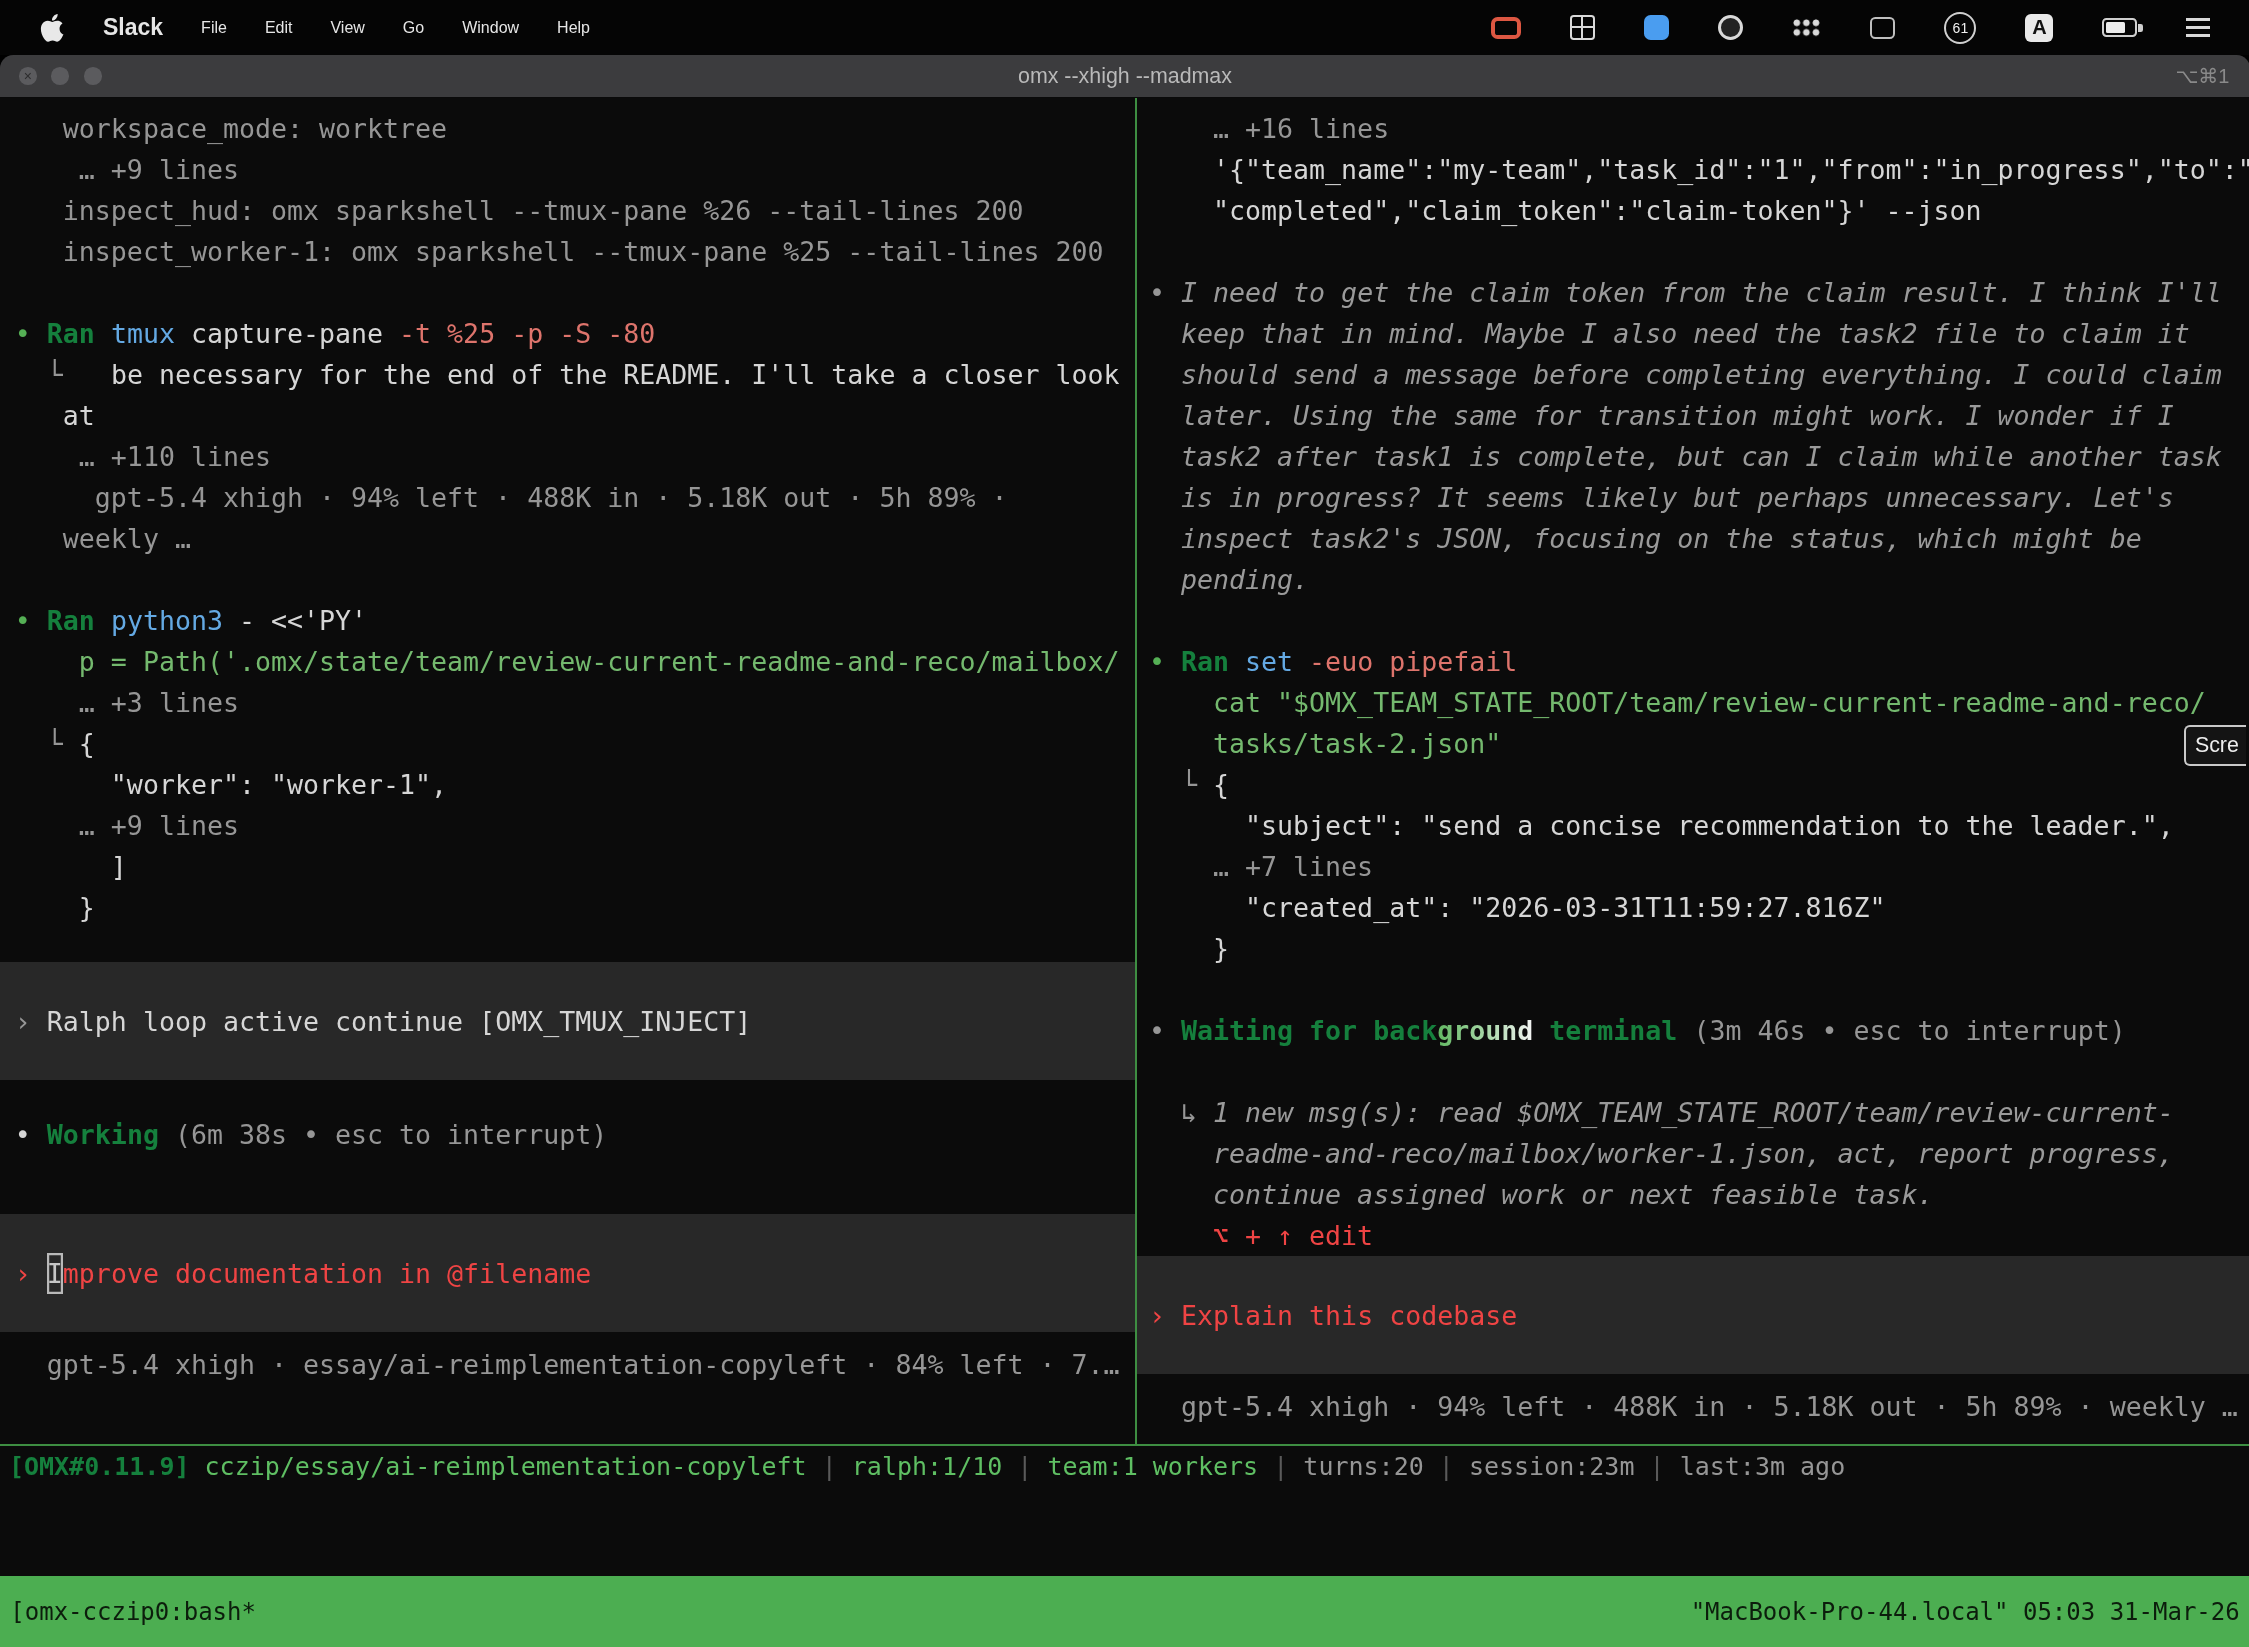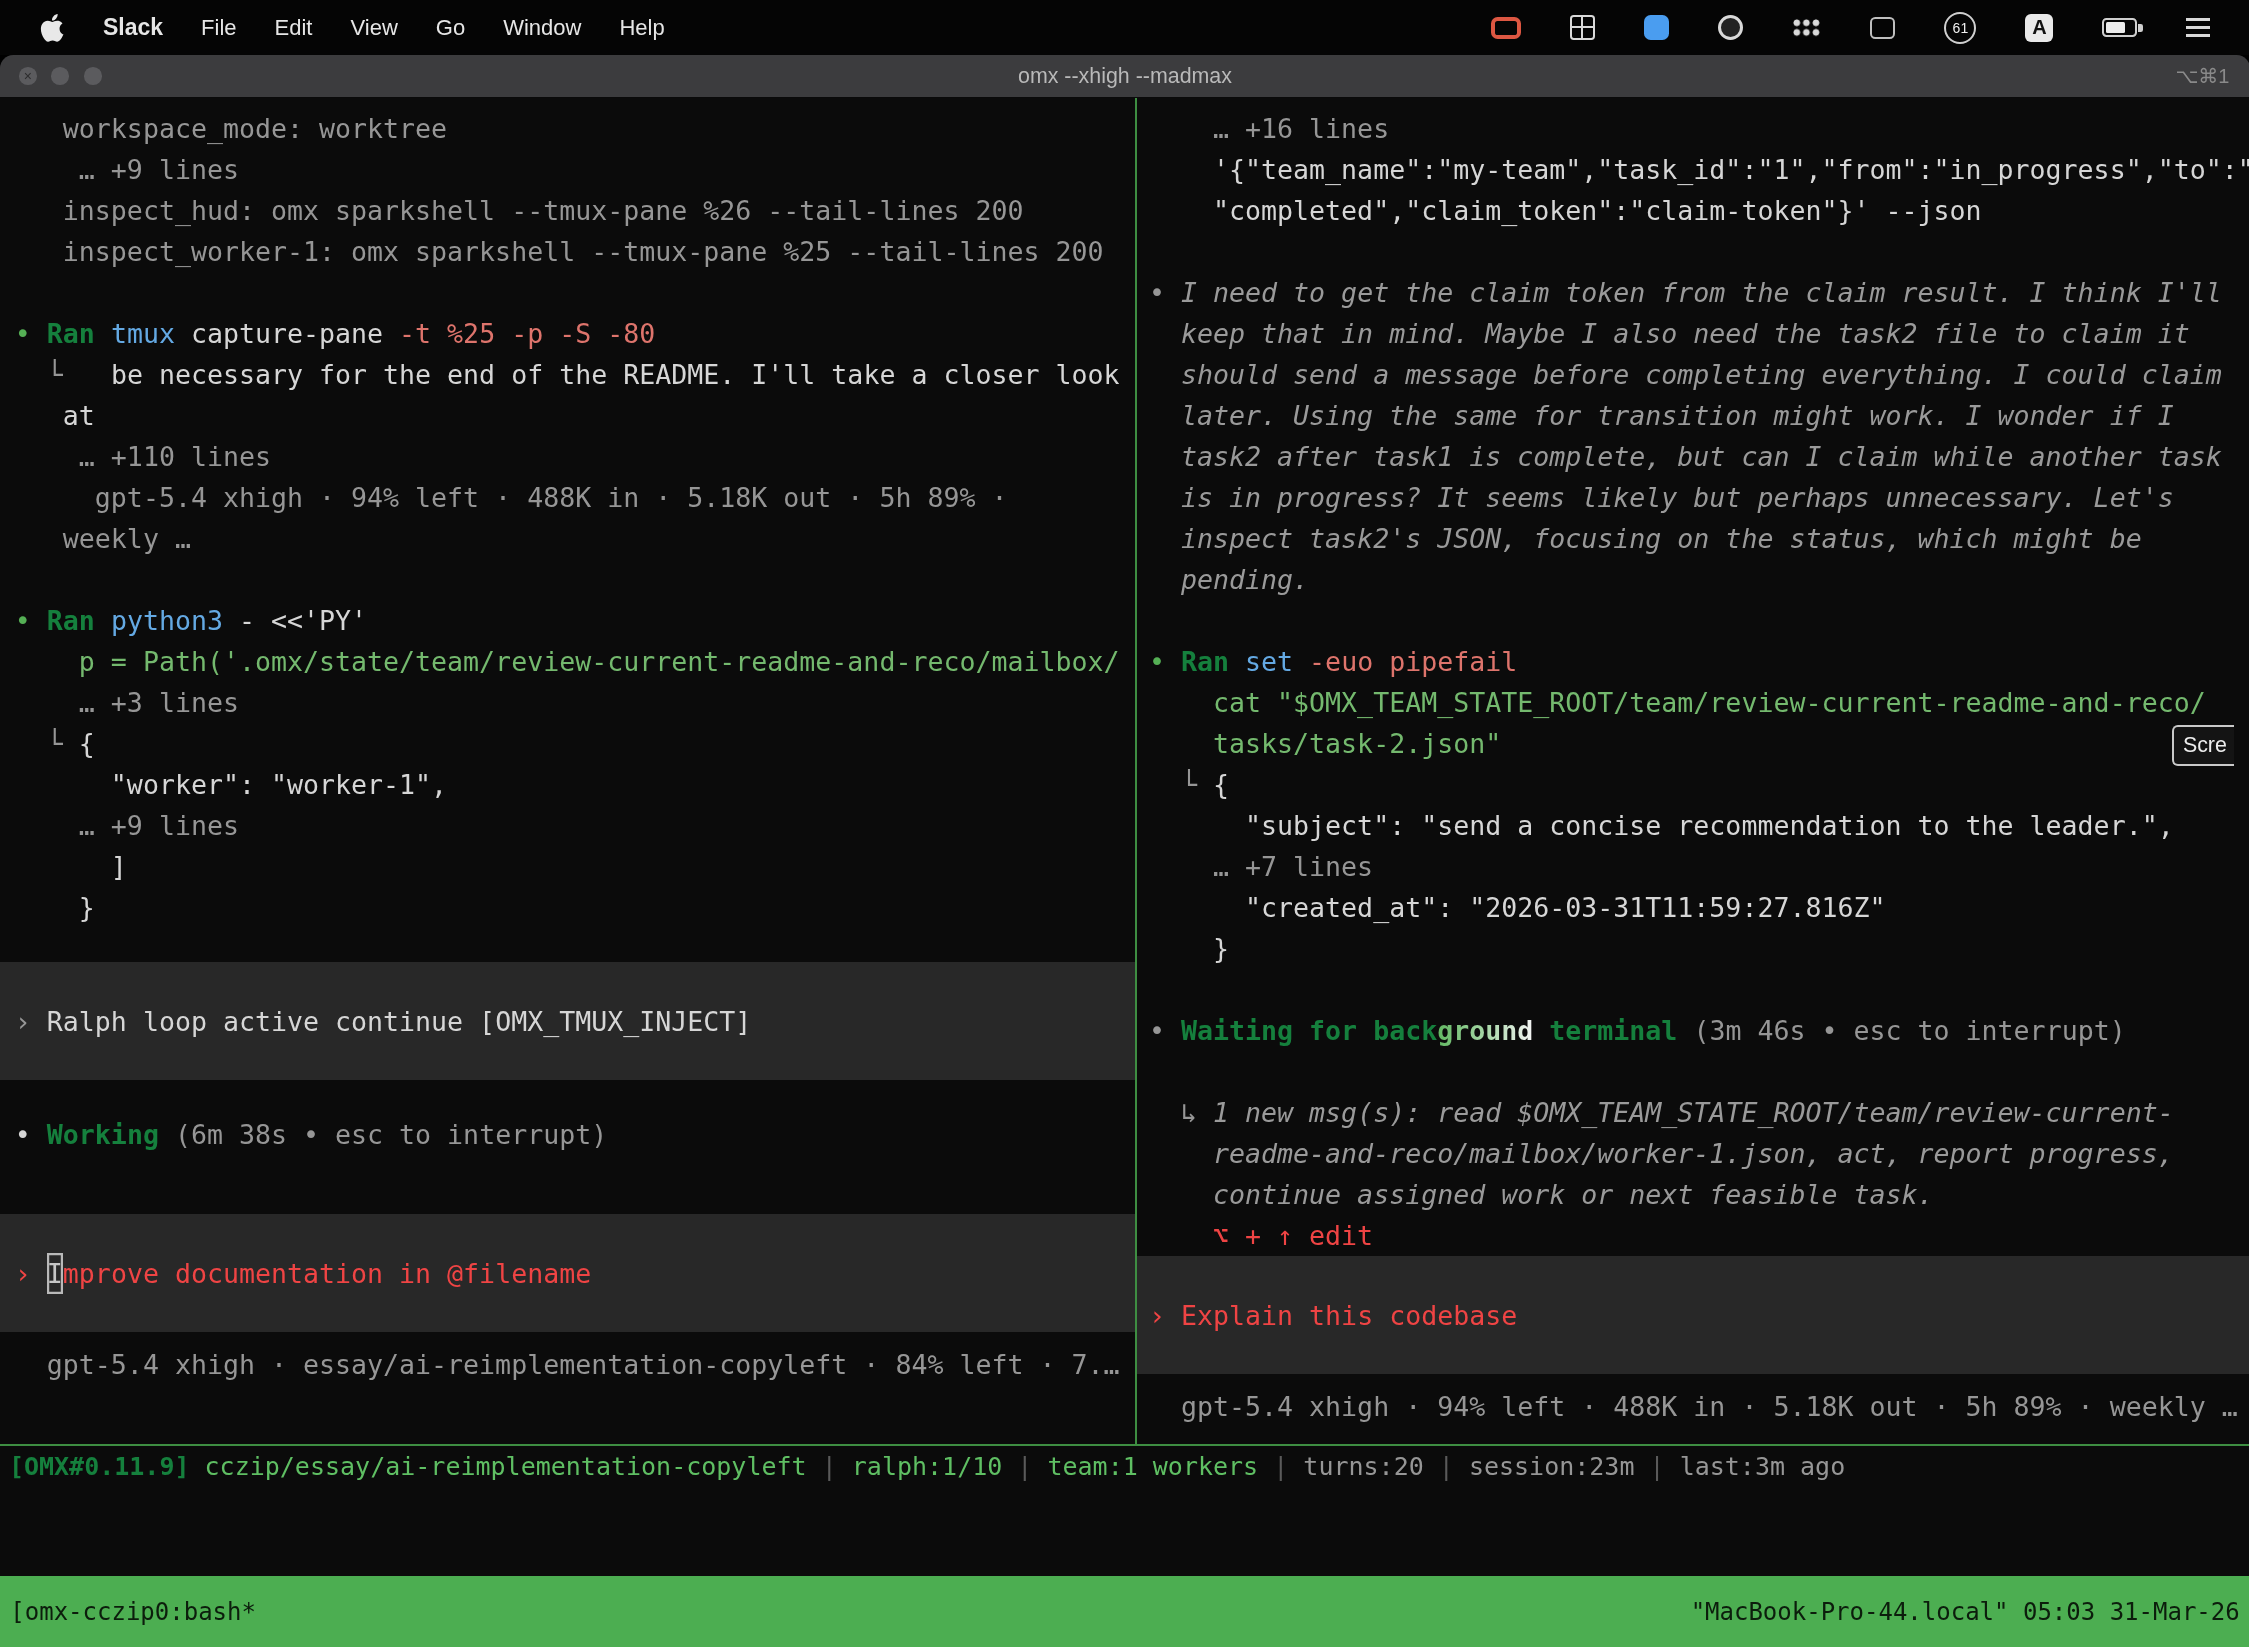--- a/index.html
+++ b/index.html
@@ -5,21 +5,21 @@
   *{margin:0;padding:0;box-sizing:border-box}
   html,body{background:#000}
   body{width:2250px;height:1648px;overflow:hidden;position:relative;
        font-family:"Liberation Sans","DejaVu Sans",sans-serif}
 
   
   .menubar{height:55px;background:#050505;display:flex;justify-content:space-between;
            align-items:center;padding:0 40px;color:#e6e6e6}
   .mb-left{display:flex;align-items:center;gap:38px;font-size:22px}
   .mb-app{font-weight:700;font-size:23px}
-  .mb-item{font-size:22px}
+  .mb-item{font-size:16px}
   .apple svg{width:25px;height:29.5px;display:block}
   .mb-right{display:flex;align-items:center;gap:49px}
   .ic-rec{width:29.5px;height:22px;border:4.4px solid #dd5742;border-radius:6.6px}
   .ic-grid{width:25px;height:25px;border:2.2px solid #d9d9d9;border-radius:3.7px;
     background:linear-gradient(#d9d9d9,#d9d9d9) 50% 50%/100% 2.2px no-repeat,
                linear-gradient(#d9d9d9,#d9d9d9) 50% 50%/2.2px 100% no-repeat}
   .ic-ray{width:25px;height:25px;background:#4a9df0;border-radius:6.6px}
   .ic-cam{width:25px;height:25px;border:3px solid #d9d9d9;border-radius:50%;background:#222}
   .ic-dots{width:29.5px;height:20px;
     background-image:radial-gradient(circle,#d9d9d9 3px,transparent 3.7px);
@@ -81,21 +81,21 @@
   .hgrn{color:#5fbf63}
   .sep{color:#5a5a5a}
   .cur{color:#c6c6c6;box-shadow:inset 0 0 0 2.2px #b9b9b9}
   .shim{font-weight:700;background:linear-gradient(90deg,#62b862,#a5d6a5,#f4f4f4);
         -webkit-background-clip:text;background-clip:text;color:transparent}
 
   .tmuxbar{position:absolute;left:0;right:0;bottom:0;height:72px;background:#4cae51;
            color:#0c1d0c;font-size:24px;display:flex;justify-content:space-between;
            align-items:center;padding:0 10.3px;
            font-family:"DejaVu Sans Mono","DejaVu Sans",monospace}
-  .tooltip{position:absolute;top:627px;right:16px;width:62px;height:41px;
+  .tooltip{position:absolute;top:627px;right:4px;width:62px;height:41px;
            border:2.2px solid #c9c9c9;border-right:none;border-radius:5.9px 0 0 5.9px;
            background:#141414;color:#ededed;font-family:"Liberation Sans",sans-serif;
            font-size:21.4px;display:flex;align-items:center;padding-left:8.9px;z-index:5}
 </style>
 </head>
 <body>
 
 <div class="screen">
 
   <div class="menubar">

